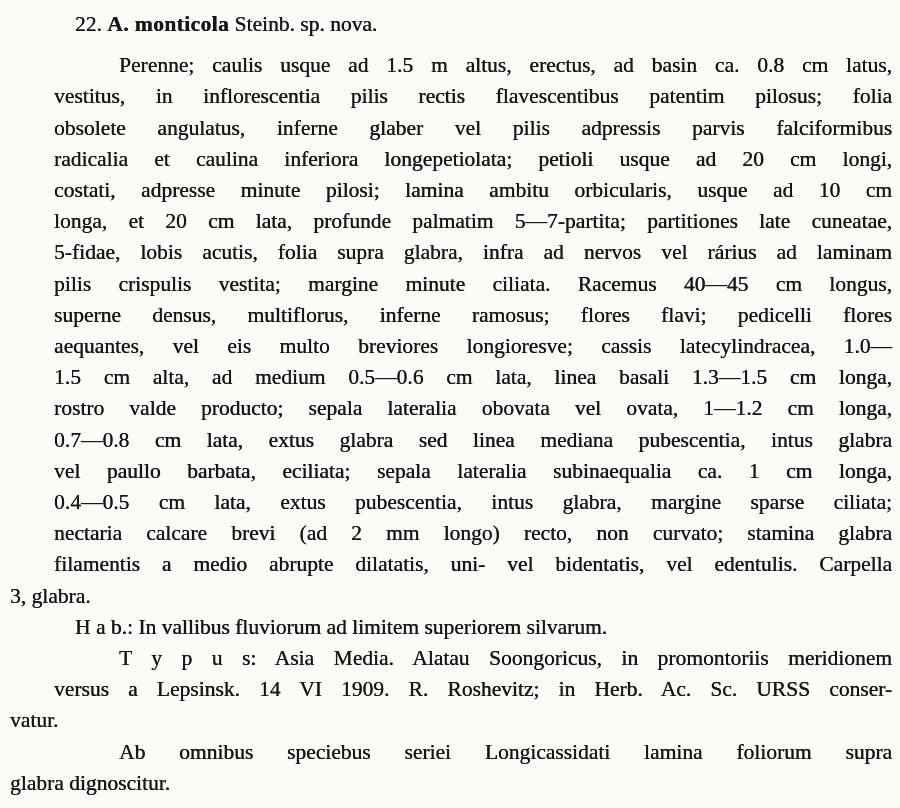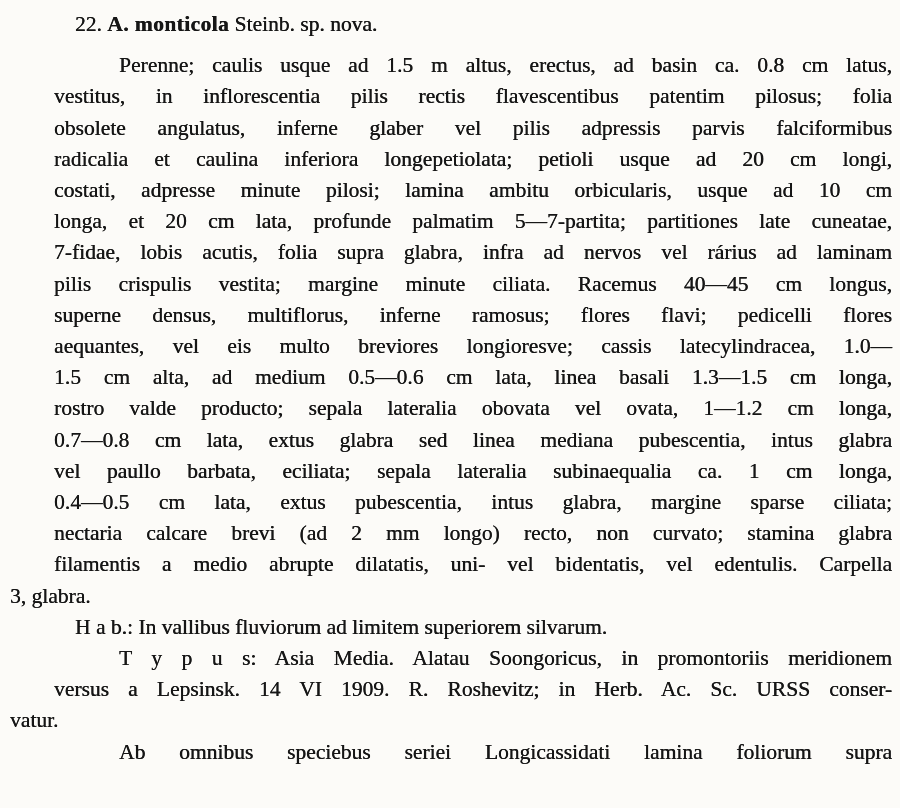--- a/index.html
+++ b/index.html
@@ -57,21 +57,21 @@
       <div class="paragraph p-species-heading">
         <div class="line indent"><span>22. </span><span class="bold">A. monticola</span><span> Steinb. sp. nova.</span></div>
       </div>
       <div class="paragraph p-description">
         <div class="line indent justify"><span>Perenne; caulis usque ad 1.5 m altus, erectus, ad basin ca. 0.8 cm latus,</span></div>
         <div class="line justify"><span>vestitus, in inflorescentia pilis rectis flavescentibus patentim pilosus; folia</span></div>
         <div class="line justify"><span>obsolete angulatus, inferne glaber vel pilis adpressis parvis falciformibus</span></div>
         <div class="line justify"><span>radicalia et caulina inferiora longepetiolata; petioli usque ad 20 cm longi,</span></div>
         <div class="line justify"><span>costati, adpresse minute pilosi; lamina ambitu orbicularis, usque ad 10 cm</span></div>
         <div class="line justify"><span>longa, et 20 cm lata, profunde palmatim 5—7-partita; partitiones late cuneatae,</span></div>
-        <div class="line justify"><span>7-fidae, lobis acutis, folia supra glabra, infra ad nervos vel rárius ad laminam</span></div>
+        <div class="line justify"><span>5-fidae, lobis acutis, folia supra glabra, infra ad nervos vel rárius ad laminam</span></div>
         <div class="line justify"><span>pilis crispulis vestita; margine minute ciliata. Racemus 40—45 cm longus,</span></div>
         <div class="line justify"><span>superne densus, multiflorus, inferne ramosus; flores flavi; pedicelli flores</span></div>
         <div class="line justify"><span>aequantes, vel eis multo breviores longioresve; cassis latecylindracea, 1.0—</span></div>
         <div class="line justify"><span>1.5 cm alta, ad medium 0.5—0.6 cm lata, linea basali 1.3—1.5 cm longa,</span></div>
         <div class="line justify"><span>rostro valde producto; sepala lateralia obovata vel ovata, 1—1.2 cm longa,</span></div>
         <div class="line justify"><span>0.7—0.8 cm lata, extus glabra sed linea mediana pubescentia, intus glabra</span></div>
         <div class="line justify"><span>vel paullo barbata, eciliata; sepala lateralia subinaequalia ca. 1 cm longa,</span></div>
         <div class="line justify"><span>0.4—0.5 cm lata, extus pubescentia, intus glabra, margine sparse ciliata;</span></div>
         <div class="line justify"><span>nectaria calcare brevi (ad 2 mm longo) recto, non curvato; stamina glabra</span></div>
         <div class="line justify"><span>filamentis a medio abrupte dilatatis, uni- vel bidentatis, vel edentulis. Carpella</span></div>
@@ -80,15 +80,16 @@
       <div class="paragraph p-habitat">
         <div class="line indent"><span>H a b.: In vallibus fluviorum ad limitem superiorem silvarum.</span></div>
       </div>
       <div class="paragraph p-typus">
         <div class="line indent justify"><span>T y p u s: Asia Media. Alatau Soongoricus, in promontoriis meridionem</span></div>
         <div class="line justify"><span>versus a Lepsinsk. 14 VI 1909. R. Roshevitz; in Herb. Ac. Sc. URSS conser-</span></div>
         <div class="line"><span>vatur.</span></div>
       </div>
       <div class="paragraph p-diagnosis">
         <div class="line indent justify"><span>Ab omnibus speciebus seriei </span><span class="italic">Longicassidati</span><span> lamina foliorum supra</span></div>
+        <div class="line"><span>glabra dignoscitur.</span></div>
       </div>
     </div>
 </div>
 
 </body></html>

